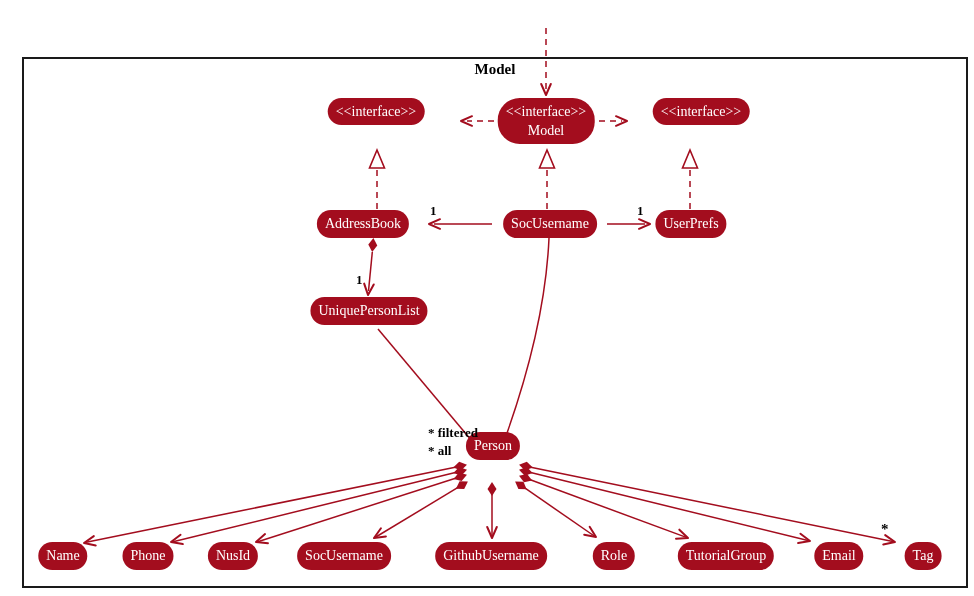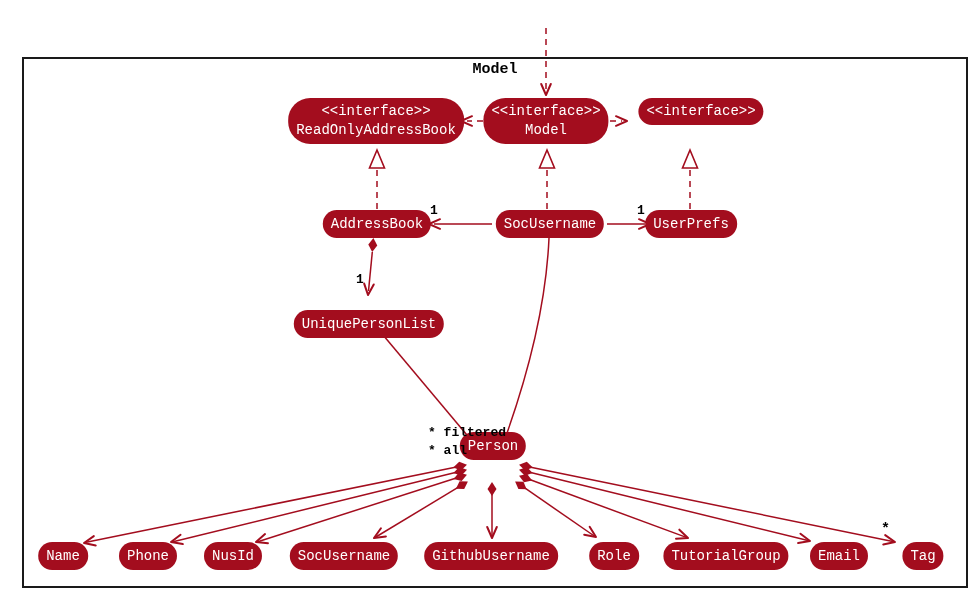--- a/index.html
+++ b/index.html
@@ -1,18 +1,18 @@
 <!DOCTYPE html>
 <html><head>
 <meta charset="utf-8">
 <style>
   html,body{margin:0;padding:0;background:#fff;}
   .canvas{
     position:relative;width:974px;height:596px;background:#fff;
-    font-family:Liberation Mono, monospace;overflow:hidden;
+    font-family:Liberation Serif, serif;overflow:hidden;
   }
   .frame{
     position:absolute;left:22px;top:57px;width:946px;height:531px;
     border:2px solid #1a1a1a;box-sizing:border-box;background:transparent;
   }
   .frame-title{
     position:absolute;left:22px;top:61px;width:946px;text-align:center;
     font-weight:bold;font-size:15px;color:#000;
   }
   .edges{position:absolute;left:0;top:0;width:974px;height:596px;}
@@ -97,34 +97,33 @@
       <polygon points="-7,0 0,-4.5 7,0 0,4.5" transform="translate(492,489) rotate(90)"></polygon>
       <polygon points="-7,0 0,-4.5 7,0 0,4.5" transform="translate(520.9,485.4) rotate(34.5)"></polygon>
       <polygon points="-7,0 0,-4.5 7,0 0,4.5" transform="translate(525.6,478.1) rotate(20.3)"></polygon>
       <polygon points="-7,0 0,-4.5 7,0 0,4.5" transform="translate(525.8,471.4) rotate(13.8)"></polygon>
       <polygon points="-7,0 0,-4.5 7,0 0,4.5" transform="translate(525.9,466.2) rotate(11.6)"></polygon>
     </g>
   </svg>
 
   <div class="node iface" style="left:376px;top:98px">
     <div>&lt;&lt;interface&gt;&gt;</div>
-    <div>ReadOnlyAddressBook</div>
   </div>
   <div class="node iface" style="left:546px;top:98px">
     <div>&lt;&lt;interface&gt;&gt;</div>
     <div>Model</div>
   </div>
   <div class="node iface" style="left:701px;top:98px">
     <div>&lt;&lt;interface&gt;&gt;</div>
   </div>
 
-  <div class="node" style="left:377px;top:210px">AddressBook</div>
+  <div class="node" style="left:363px;top:210px">AddressBook</div>
   <div class="node" style="left:550px;top:210px">SocUsername</div>
   <div class="node" style="left:691px;top:210px">UserPrefs</div>
-  <div class="node" style="left:369px;top:310px">UniquePersonList</div>
+  <div class="node" style="left:369px;top:297px">UniquePersonList</div>
   <div class="node" style="left:493px;top:432px">Person</div>
 
   <div class="node" style="left:63px;top:542px">Name</div>
   <div class="node" style="left:148px;top:542px">Phone</div>
   <div class="node" style="left:233px;top:542px">NusId</div>
   <div class="node" style="left:491px;top:542px">GithubUsername</div>
   <div class="node" style="left:344px;top:542px">SocUsername</div>
   <div class="node" style="left:614px;top:542px">Role</div>
   <div class="node" style="left:726px;top:542px">TutorialGroup</div>
   <div class="node" style="left:839px;top:542px">Email</div>

